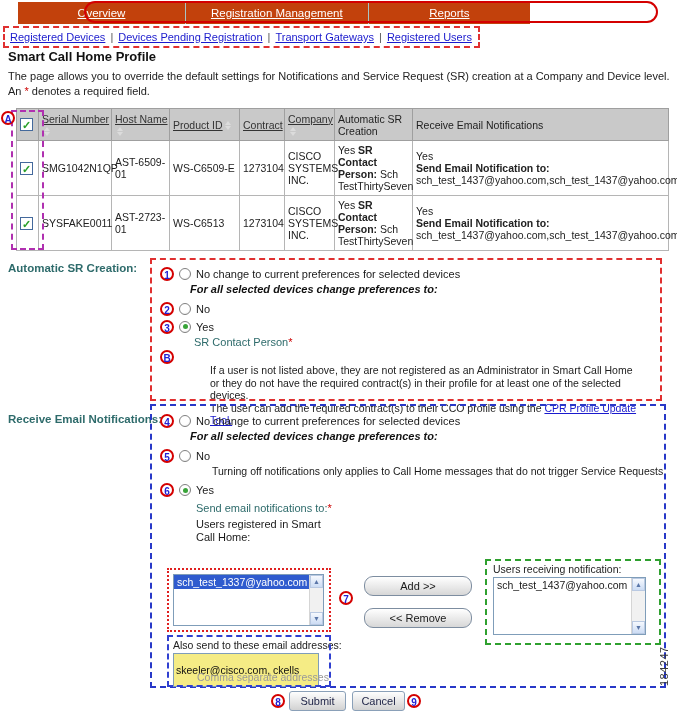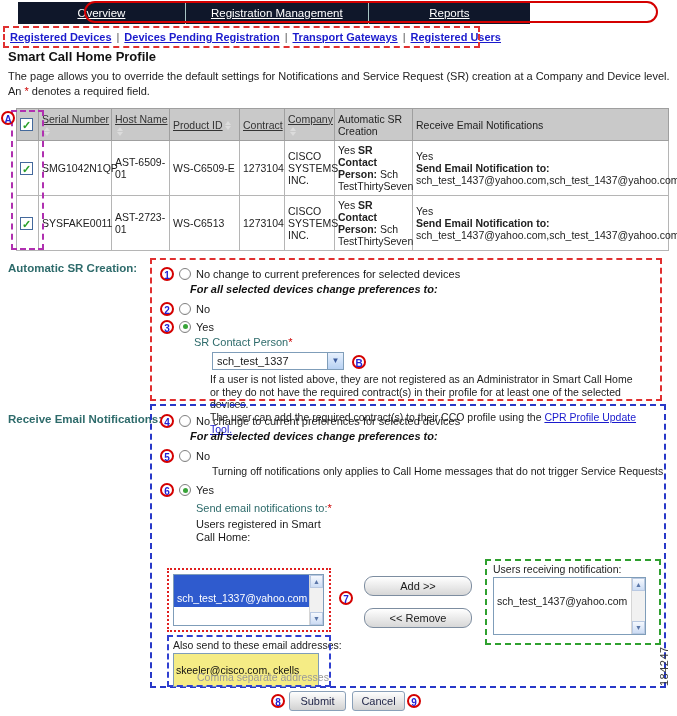--- a/index.html
+++ b/index.html
@@ -1,28 +1,28 @@
 <!DOCTYPE html>
 <html><head>
 <meta charset="utf-8">
 <style>
   * { margin:0; padding:0; box-sizing:border-box; }
   body { background:#fff; font-family:"Liberation Sans", sans-serif; }
   .screen { position:relative; width:677px; height:716px; background:#fff; overflow:hidden; font-size:11px; color:#1a1a1a; }
 
   
-  .navbar { position:absolute; left:18px; top:2px; width:512px; height:22px; background:#0f172a; display:flex;text-align:center; }
+  .navbar { position:absolute; left:18px; top:2px; width:512px; height:22px; background:#c2410c; display:flex;text-align:center; }
   .nav-cell { display:flex; align-items:center; justify-content:center; height:100%; }
   .nav-cell + .nav-cell { border-left:1px solid #a8c4c4; }
   .nav-cell a { color:#ffffff; text-decoration:underline; font-size:11.5px; cursor:pointer; }
   .nc1 { width:210px; } .nc2 { width:230px; } .nc3 { width:204px; }
 
   
   .subtabs { position:absolute; left:10px; top:31px; white-space:nowrap; }
-  .subtabs a { color:#1a1acd; text-decoration:underline; cursor:pointer;font-weight:bold; }
+  .subtabs a { color:#1a1acd; text-decoration:underline; cursor:pointer; }
   .subtabs .sep { color:#555; margin:0 5px; }
 
   .page-title { position:absolute; left:8px; top:49px; font-size:13px; font-weight:bold; color:#111; }
   .desc { position:absolute; left:8px; top:70px; font-size:11px; color:#222; }
   .req-note { position:absolute; left:8px; top:85px; font-size:11px; color:#222; }
   .red { color:#cc0000; }
 
   
   table.devices { position:absolute; left:16px; top:108px; width:652px; border-collapse:collapse; table-layout:fixed; }
   table.devices th { background:#c9c9c9; border:1px solid #9f9f9f; font-weight:normal; font-size:10.5px; text-align:left; padding:2px 3px; height:32px; color:#222; }
@@ -63,21 +63,21 @@
   .sr-contact { margin-left:34px; height:14px; }
   .select-row { display:flex; align-items:center; gap:8px; }
   .select-row .select { margin:2px 0 3px 52px; }
   .note1 { margin-left:52px; line-height:12.5px; font-size:10.5px; }
   .note2 { margin-left:58px; line-height:12.5px; font-size:10.5px; }
   .send-label { margin:3px 0 2px 36px; height:14px; }
   .reg-line { margin-left:36px; height:13px; }
 
   
   .listbox { position:absolute; border:1px solid #7f9db9; background:#fff; overflow:hidden; }
-  .lb-item { height:14px; line-height:14px; padding:16px 3px; font-size:10.5px; white-space:nowrap; cursor:pointer; }
+  .lb-item { height:14px; line-height:14px; padding:0 3px; font-size:10.5px; white-space:nowrap; cursor:pointer; }
   .lb-item.sel { background:#2f5bce; color:#fff; }
   .lb-scroll { position:absolute; right:0; top:0; bottom:0; width:14px; background:#f1f1f1; border-left:1px solid #d5d5d5; }
   .lb-btn { position:absolute; left:0; width:13px; height:13px; background:linear-gradient(#f6f9fe,#ccdcf4); border:1px solid #b9c9e2; color:#5a76a8; font-size:7px; text-align:center; line-height:12px; cursor:pointer; }
   .lb-btn.top { top:0; } .lb-btn.bot { bottom:0; }
 
   .pill-btn { position:absolute; width:108px; height:20px; border:1px solid #7d8da0; border-radius:9px; background:linear-gradient(#ffffff,#d7d7d7); font-size:11px; color:#1a1a1a; text-align:center; line-height:18px; cursor:pointer; }
   .btn { position:absolute; height:20px; border:1px solid #8aa0b8; border-radius:3px; background:linear-gradient(#fefefe,#d2d2d2); font-size:11px; color:#23284a; text-align:center; line-height:18px; cursor:pointer; z-index:8; }
 
   .email-input { position:absolute; width:146px; height:16px; background:#f5ec85; border:1px solid #7f9db9; font-family:"Liberation Sans", sans-serif; font-size:10.5px; padding:16px 2px; color:#111; }
   .hint { position:absolute; color:#999; font-size:10.5px; }
@@ -194,24 +194,20 @@
       <span class="radio"></span>
       <span>No</span>
     </div>
     <div class="opt-row">
       <span class="mk">3</span>
       <span class="radio sel"></span>
       <span>Yes</span>
     </div>
     <div class="sr-contact"><span class="teal">SR Contact Person</span><span class="red">*</span></div>
     <div class="select-row">
-      <div class="select">
-        <span>sch_test_1337</span>
-        <span class="arr">▼</span>
-      </div>
       <span class="mk">B</span>
     </div>
     <div class="helper">If a user is not listed above, they are not registered as an Administrator in Smart Call Home</div>
     <div class="helper">or they do not have the required contract(s) in their profile for at least one of the selected devices.</div>
     <div class="helper"><span>The user can add the required contract(s) to their CCO profile using the </span><a class="link">CPR Profile Update Tool.</a></div>
   </div>
 
   <div class="sec-label" style="top:413px;">Receive Email Notifications:</div>
   <div class="em-box">
     <div class="opt-row">

